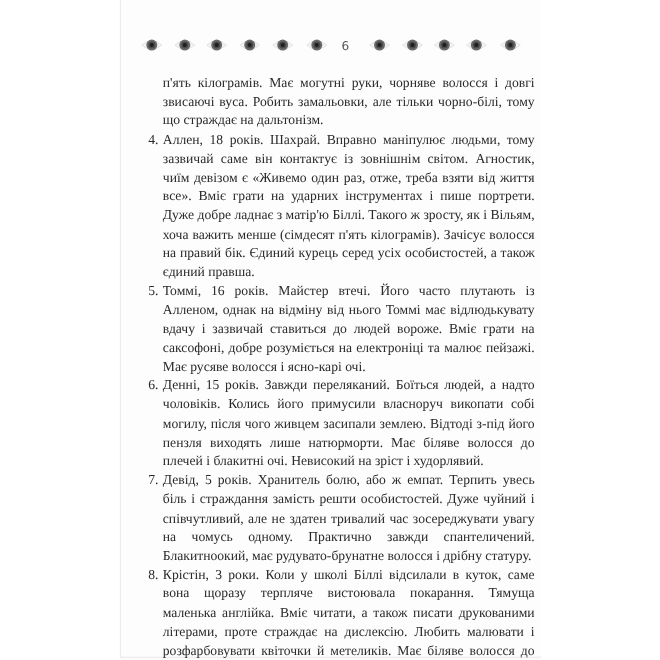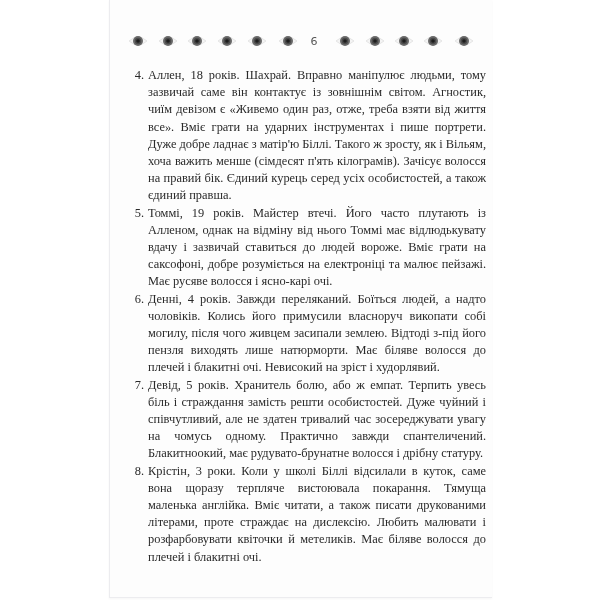--- a/index.html
+++ b/index.html
@@ -127,32 +127,33 @@
       <svg width="20" height="14" viewBox="0 0 20 14">
         <path d="M1 7 Q10 -1 19 7 Q10 15 1 7 Z" fill="#f4f4f4" stroke="#d8d8d8" stroke-width="0.6"></path>
         <circle cx="10" cy="7" r="5" fill="#6a6a6a"></circle>
         <circle cx="10" cy="7" r="3.2" fill="#4a4a4a"></circle>
         <circle cx="10" cy="7" r="1.8" fill="#1e1e1e"></circle>
       </svg>
     </div>
 </div>
 
 <div class="text">
+  <div class="cont">п'ять кілограмів. Має могутні руки, чорняве волосся і довгі звисаючі вуса. Робить замальовки, але тільки чорно-білі, тому що страждає на дальтонізм.</div>
 
   <div class="item">
     <span class="num">4.</span>
     <span class="body">Аллен, 18 років. Шахрай. Вправно маніпулює людьми, тому зазвичай саме він контактує із зовнішнім світом. Агностик, чиїм девізом є «Живемо один раз, отже, треба взяти від життя все». Вміє грати на ударних інструментах і пише портрети. Дуже добре ладнає з матір'ю Біллі. Такого ж зросту, як і Вільям, хоча важить менше (сімдесят п'ять кілограмів). Зачісує волосся на правий бік. Єдиний курець серед усіх особистостей, а також єдиний правша.</span>
   </div>
   <div class="item">
     <span class="num">5.</span>
-    <span class="body">Томмі, 19 років. Майстер втечі. Його часто плутають із Алленом, однак на відміну від нього Томмі має відлюдькувату вдачу і зазвичай ставиться до людей вороже. Вміє грати на саксофоні, добре розуміється на електроніці та малює пейзажі. Має русяве волосся і ясно-карі очі.</span>
+    <span class="body">Томмі, 16 років. Майстер втечі. Його часто плутають із Алленом, однак на відміну від нього Томмі має відлюдькувату вдачу і зазвичай ставиться до людей вороже. Вміє грати на саксофоні, добре розуміється на електроніці та малює пейзажі. Має русяве волосся і ясно-карі очі.</span>
   </div>
   <div class="item">
     <span class="num">6.</span>
-    <span class="body">Денні, 4 років. Завжди переляканий. Боїться людей, а надто чоловіків. Колись його примусили власноруч викопати собі могилу, після чого живцем засипали землею. Відтоді з-під його пензля виходять лише натюрморти. Має біляве волосся до плечей і блакитні очі. Невисокий на зріст і худорлявий.</span>
+    <span class="body">Денні, 15 років. Завжди переляканий. Боїться людей, а надто чоловіків. Колись його примусили власноруч викопати собі могилу, після чого живцем засипали землею. Відтоді з-під його пензля виходять лише натюрморти. Має біляве волосся до плечей і блакитні очі. Невисокий на зріст і худорлявий.</span>
   </div>
   <div class="item">
     <span class="num">7.</span>
     <span class="body">Девід, 5 років. Хранитель болю, або ж емпат. Терпить увесь біль і страждання замість решти особистостей. Дуже чуйний і співчутливий, але не здатен тривалий час зосереджувати увагу на чомусь одному. Практично завжди спантеличений. Блакитноокий, має рудувато-брунатне волосся і дрібну статуру.</span>
   </div>
   <div class="item">
     <span class="num">8.</span>
     <span class="body">Крістін, 3 роки. Коли у школі Біллі відсилали в куток, саме вона щоразу терпляче вистоювала покарання. Тямуща маленька англійка. Вміє читати, а також писати друкованими літерами, проте страждає на дислексію. Любить малювати і розфарбовувати квіточки й метеликів. Має біляве волосся до плечей і блакитні очі.</span>
   </div>
 

